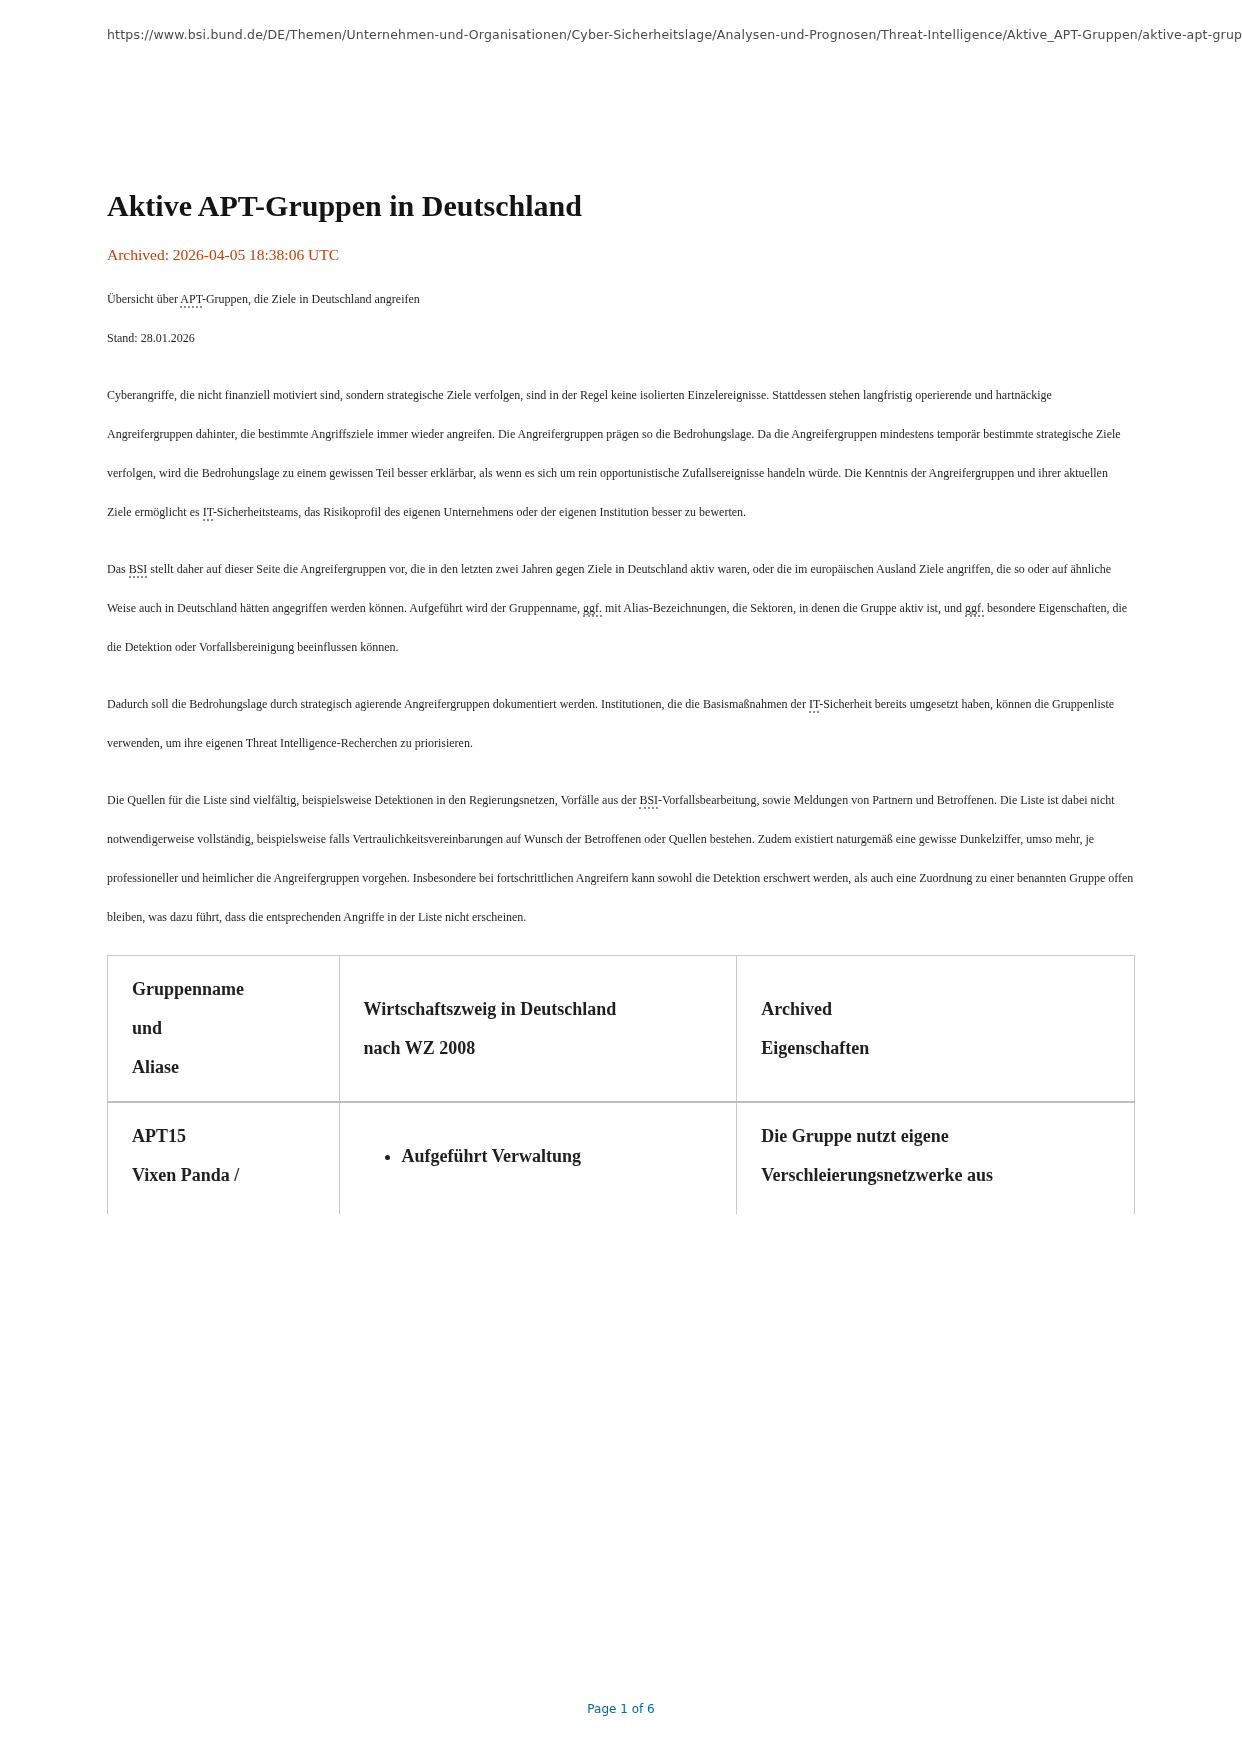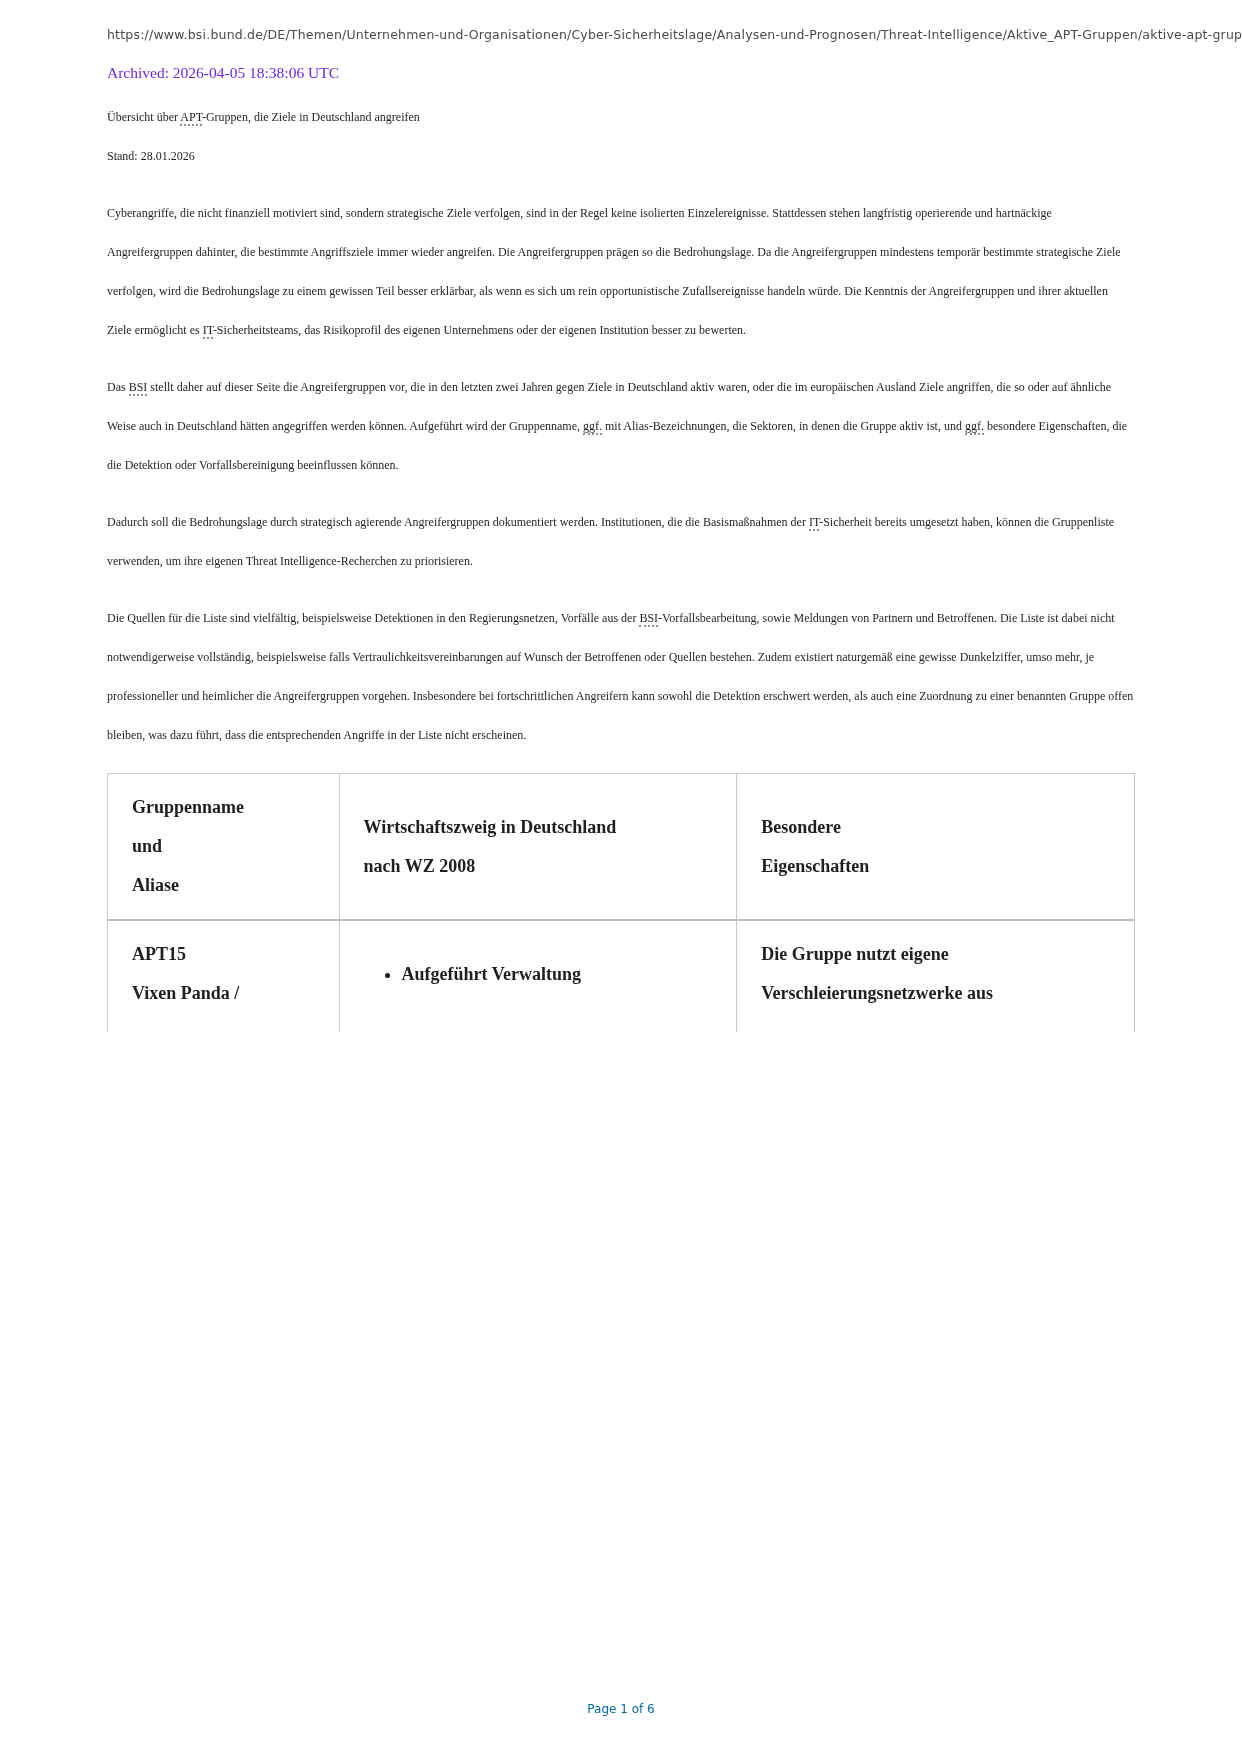--- a/index.html
+++ b/index.html
@@ -23,21 +23,21 @@
   h1.page-title {
     margin: 146px 0 0 0;
     font-size: 30px;
     line-height: 1.2;
     font-weight: bold;
     color: #141414;
   }
   .archived {
     margin-top: 22px;
     font-size: 15.5px;
-    color: #6d28d9;
+    color: #c2410c;
   }
   p.body-p {
     font-size: 12px;
     line-height: 39px;
     margin: 18px 0;
     white-space: pre-line;
   }
   p.intro { margin-top: 16px; }
   .abbr {
     border-bottom: 2px dotted #8f8f8f;
@@ -85,20 +85,21 @@
     color: #0369a1;
   }
 </style>
 </head>
 <body>
 
 <div class="content">
 
   <div class="url-line">https://www.bsi.bund.de/DE/Themen/Unternehmen-und-Organisationen/Cyber-Sicherheitslage/Analysen-und-Prognosen/Threat-Intelligence/Aktive_APT-Gruppen/aktive-apt-gruppen_node.html</div>
 
+  <h1 class="page-title">Aktive APT-Gruppen in Deutschland</h1>
 
   <div class="archived">Archived: 2026-04-05 18:38:06 UTC</div>
 
   <p class="body-p intro"><span>Übersicht über </span><span class="abbr">APT</span><span>-Gruppen, die Ziele in Deutschland angreifen
 Stand: 28.01.2026</span></p>
 
   <div>
       <p class="body-p"><span>Cyberangriffe, die nicht finanziell motiviert sind, sondern strategische Ziele verfolgen, sind in der Regel keine isolierten Einzelereignisse. Stattdessen stehen langfristig operierende und hartnäckige Angreifergruppen dahinter, die bestimmte Angriffsziele immer wieder angreifen. Die Angreifergruppen prägen so die Bedrohungslage. Da die Angreifergruppen mindestens temporär bestimmte strategische Ziele verfolgen, wird die Bedrohungslage zu einem gewissen Teil besser erklärbar, als wenn es sich um rein opportunistische Zufallsereignisse handeln würde. Die Kenntnis der Angreifergruppen und ihrer aktuellen Ziele ermöglicht es </span><span class="abbr">IT</span><span>-Sicherheitsteams, das Risikoprofil des eigenen Unternehmens oder der eigenen Institution besser zu bewerten.</span></p>
       <p class="body-p"><span>Das </span><span class="abbr">BSI</span><span> stellt daher auf dieser Seite die Angreifergruppen vor, die in den letzten zwei Jahren gegen Ziele in Deutschland aktiv waren, oder die im europäischen Ausland Ziele angriffen, die so oder auf ähnliche Weise auch in Deutschland hätten angegriffen werden können. Aufgeführt wird der Gruppenname, </span><span class="abbr">ggf.</span><span> mit Alias-Bezeichnungen, die Sektoren, in denen die Gruppe aktiv ist, und </span><span class="abbr">ggf.</span><span> besondere Eigenschaften, die die Detektion oder Vorfallsbereinigung beeinflussen können.</span></p>
       <p class="body-p"><span>Dadurch soll die Bedrohungslage durch strategisch agierende Angreifergruppen dokumentiert werden. Institutionen, die die Basismaßnahmen der </span><span class="abbr">IT</span><span>-Sicherheit bereits umgesetzt haben, können die Gruppenliste verwenden, um ihre eigenen Threat Intelligence-Recherchen zu priorisieren.</span></p>
@@ -107,21 +108,21 @@
 
   <div class="table-clip">
     <table class="apt-table">
       <thead>
         <tr>
           <th class="col-group">Gruppenname
 und
 Aliase</th>
           <th class="col-sector">Wirtschaftszweig in Deutschland
 nach WZ 2008</th>
-          <th class="col-props">Besondere
+          <th class="col-props">Archived
 Eigenschaften</th>
         </tr>
       </thead>
       <tbody>
           <tr>
             <td class="col-group">APT15
 Vixen Panda /</td>
             <td class="col-sector"><ul class="sector-list"><li>Aufgeführt Verwaltung</li></ul></td>
             <td class="col-props">Die Gruppe nutzt eigene
 Verschleierungsnetzwerke aus</td>

